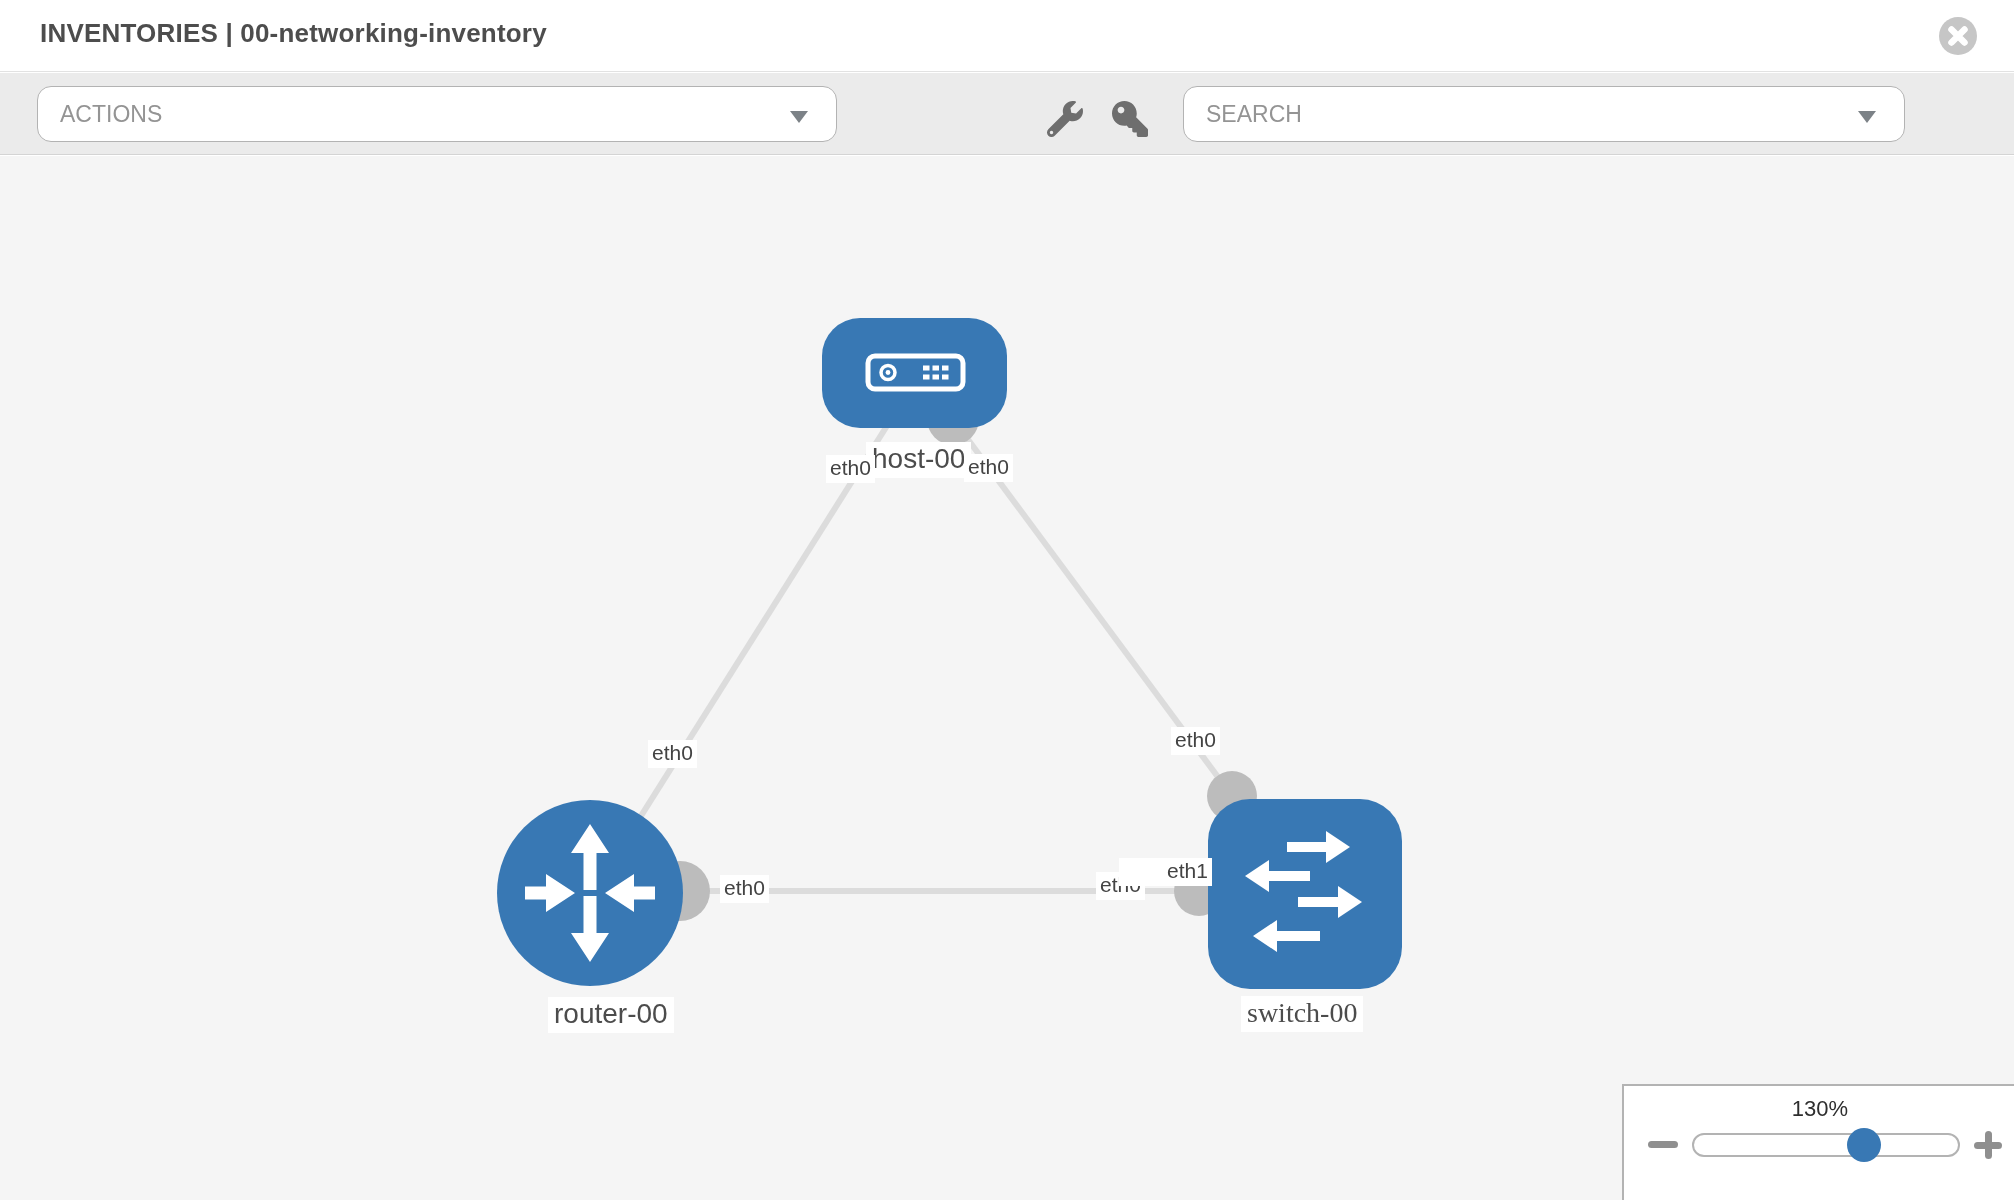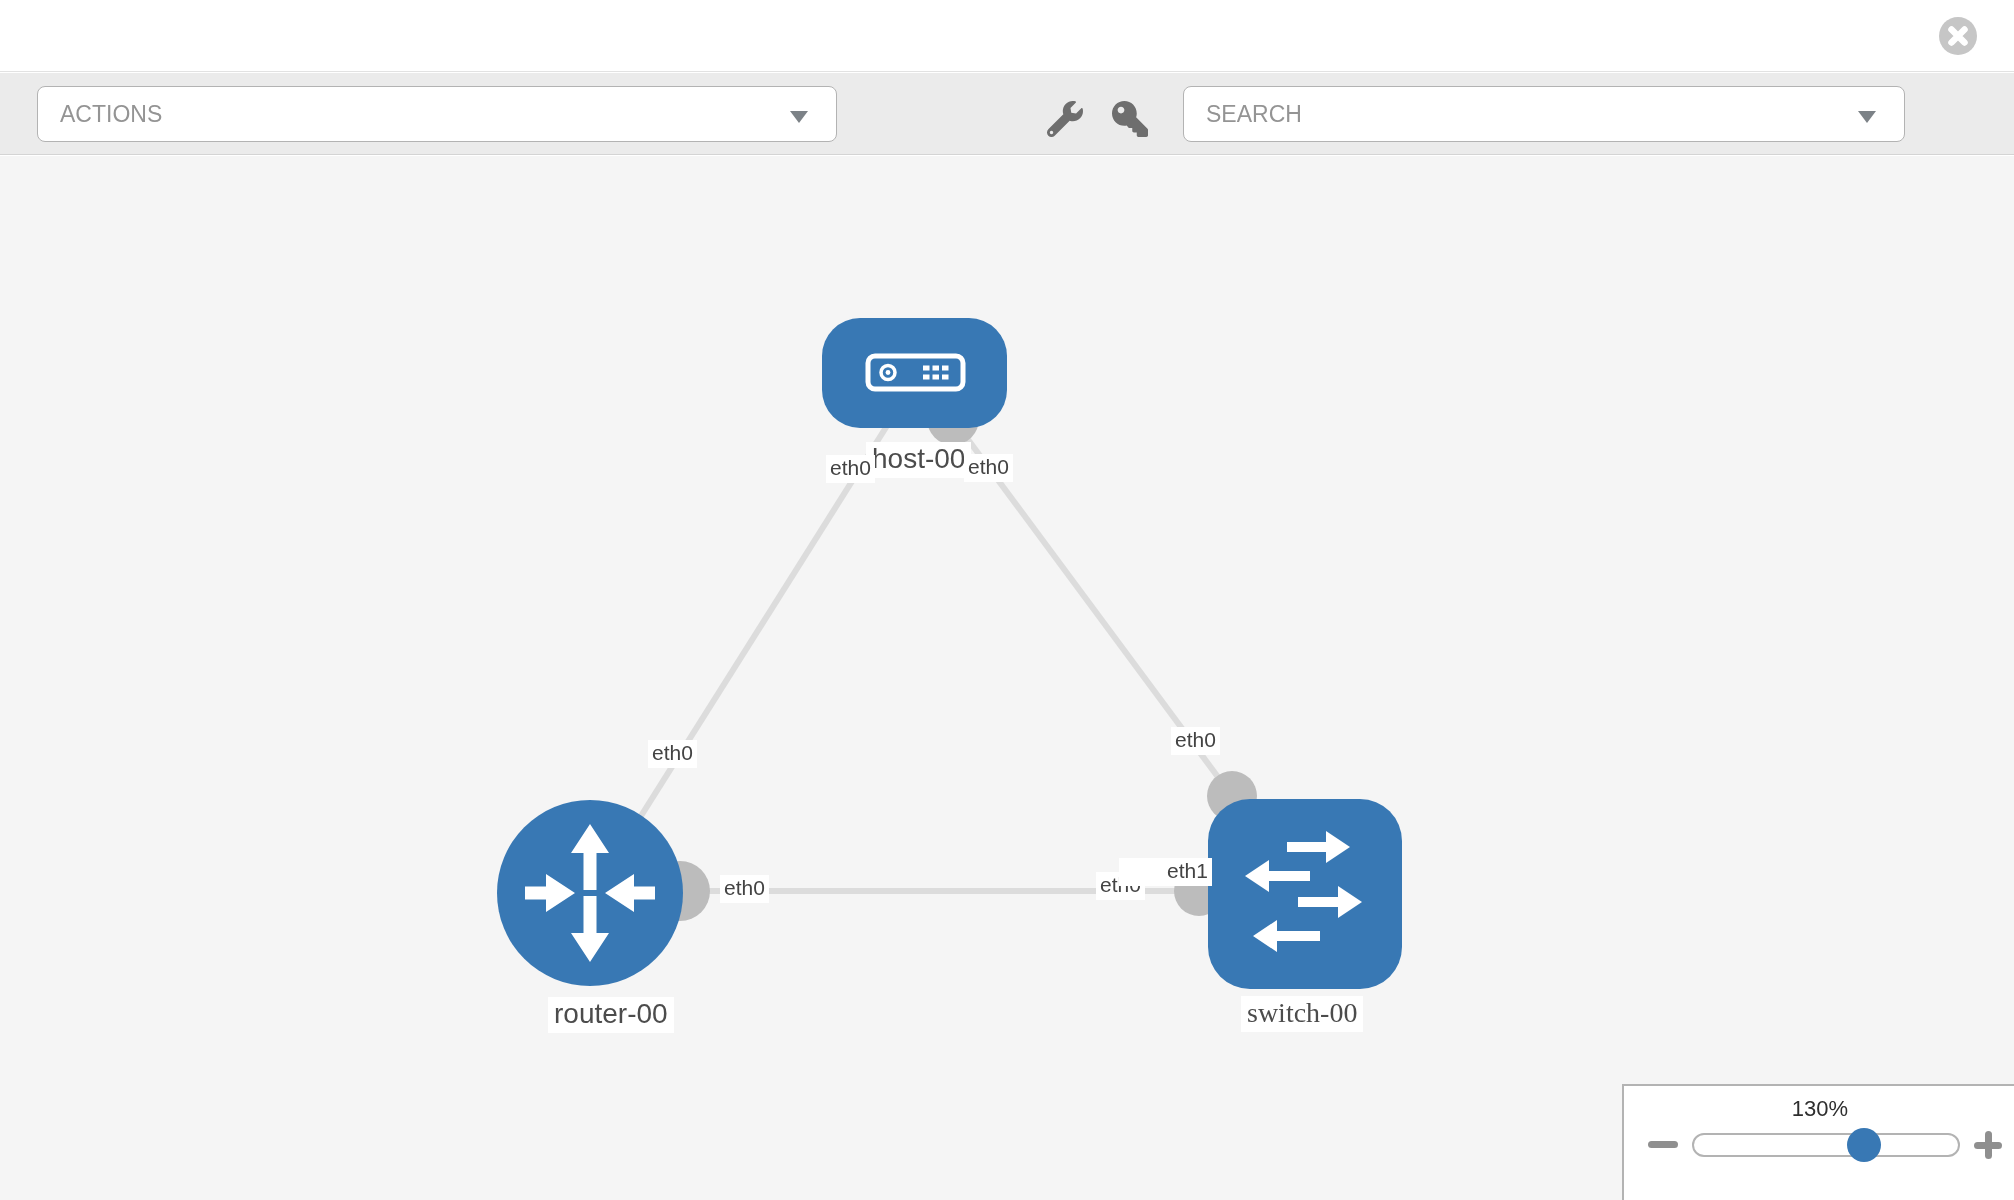--- a/index.html
+++ b/index.html
@@ -19,21 +19,21 @@
     font-size:26px; font-weight:bold; color:#4d4d4d; letter-spacing:0.2px;
   }
   .close-btn { position:absolute; left:1939px; top:17px; width:38px; height:38px; cursor:pointer; }
   
   .toolbar {
     position:absolute; left:0; top:73px; width:2014px; height:82px;
     background:#ebebeb; border-bottom:1px solid #d4d4d4;
   }
   .fake-select {
     position:absolute; top:13px; height:56px; background:#ffffff;
-    border:1px solid #b3b3b3; border-radius:8px; cursor:pointer;
+    border:1px solid #b3b3b3; border-radius:14px; cursor:pointer;
   }
   .fake-select .sel-text {
     position:absolute; left:22px; top:0; line-height:54px;
     font-size:23px; color:#949494;
   }
   .caret-down {
     position:absolute; right:28px; top:24px; width:0; height:0;
     border-left:9px solid transparent; border-right:9px solid transparent;
     border-top:12px solid #7c8287;
   }
@@ -91,20 +91,21 @@
   .zoom-plus { position:absolute; left:350px; top:45px; width:28px; height:28px; cursor:pointer; }
   .zoom-plus .h { position:absolute; left:0; top:10.5px; width:28px; height:7px; border-radius:3.5px; background:#8f8f8f; }
   .zoom-plus .v { position:absolute; left:10.5px; top:0; width:7px; height:28px; border-radius:3.5px; background:#8f8f8f; }
 </style>
 </head>
 <body>
 
 <div class="app">
 
   <div class="header">
+    <div class="title">INVENTORIES | 00-networking-inventory</div>
     <div class="close-btn">
       <svg viewBox="0 0 38 38">
         <circle cx="19" cy="19" r="19" fill="#c6c6c6"></circle>
         <path d="M12.5 12.5 L25.5 25.5 M25.5 12.5 L12.5 25.5" stroke="#ffffff" stroke-width="6.5" stroke-linecap="round"></path>
       </svg>
     </div>
   </div>
 
   <div class="toolbar">
     <div class="fake-select sel-actions">

